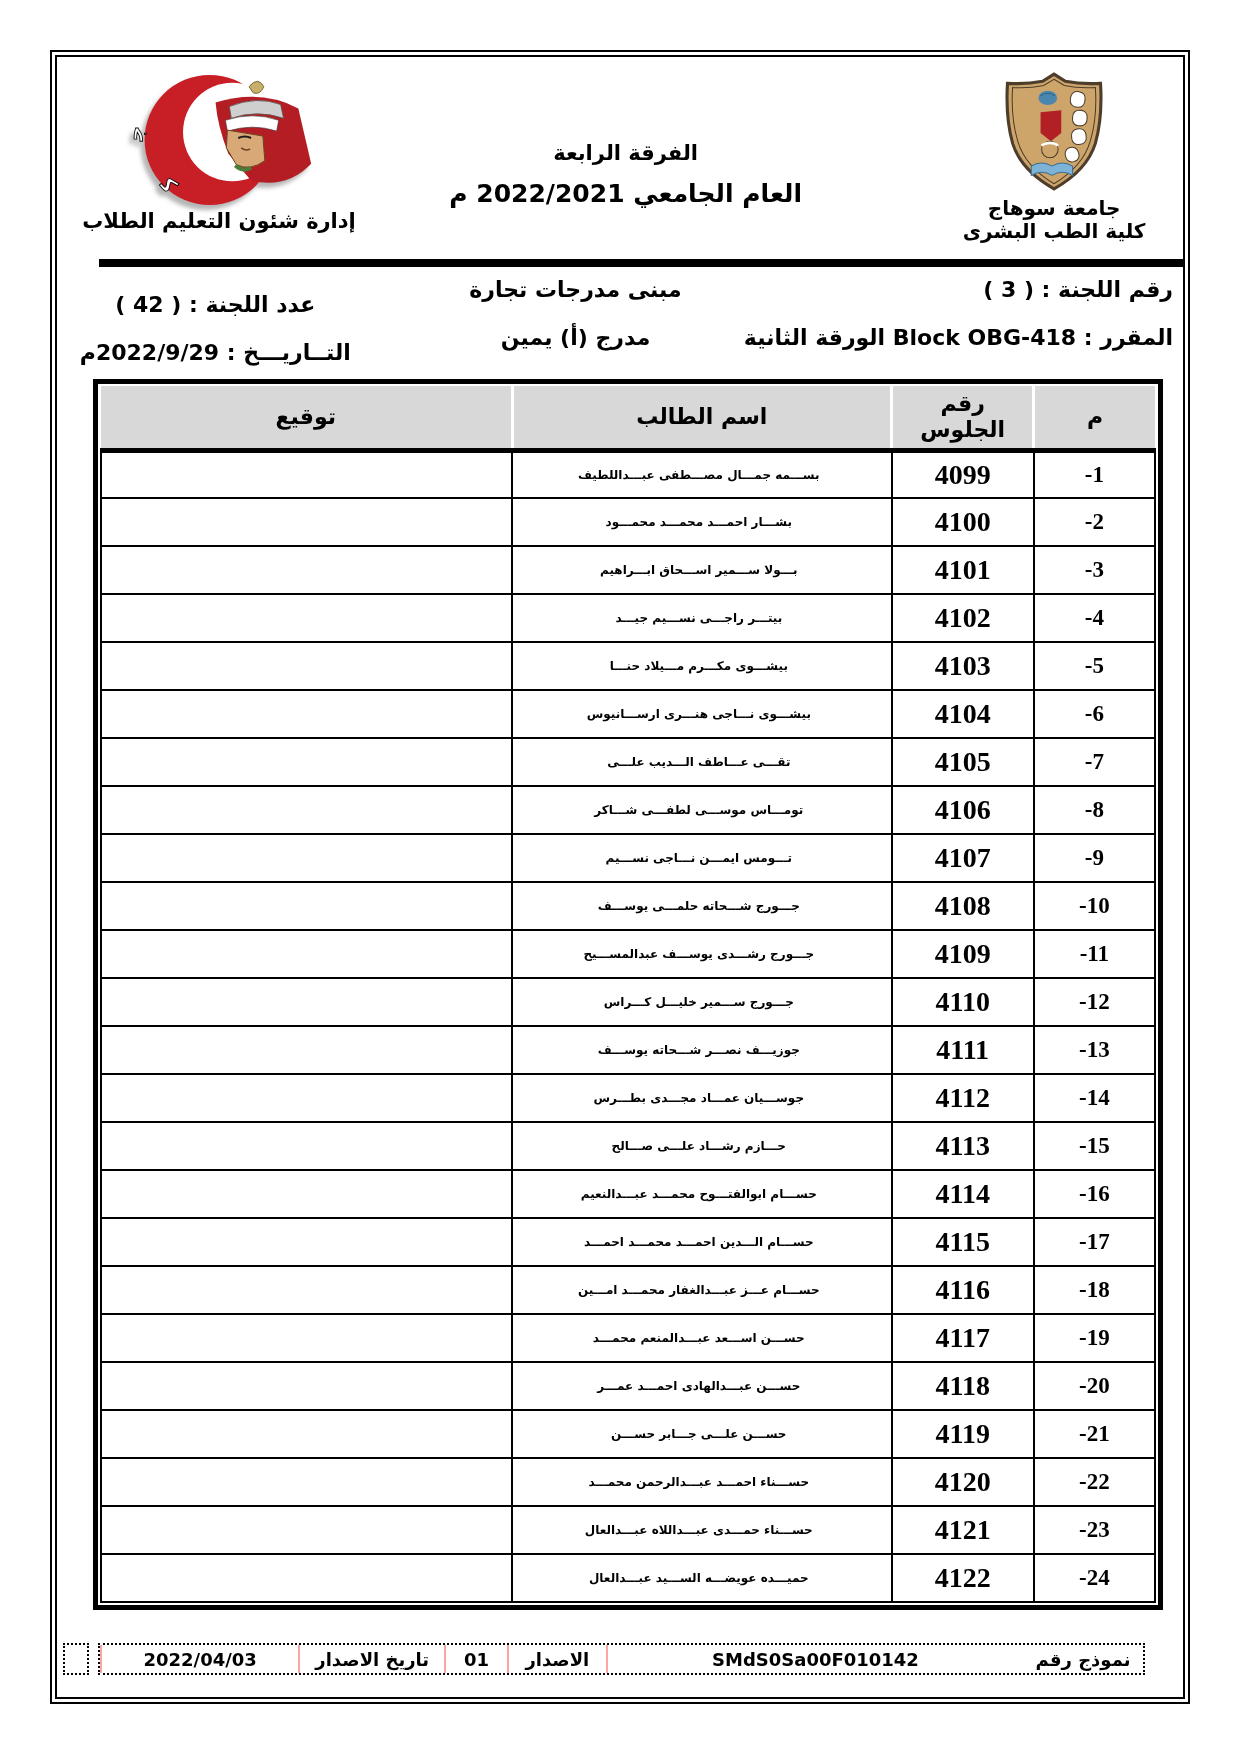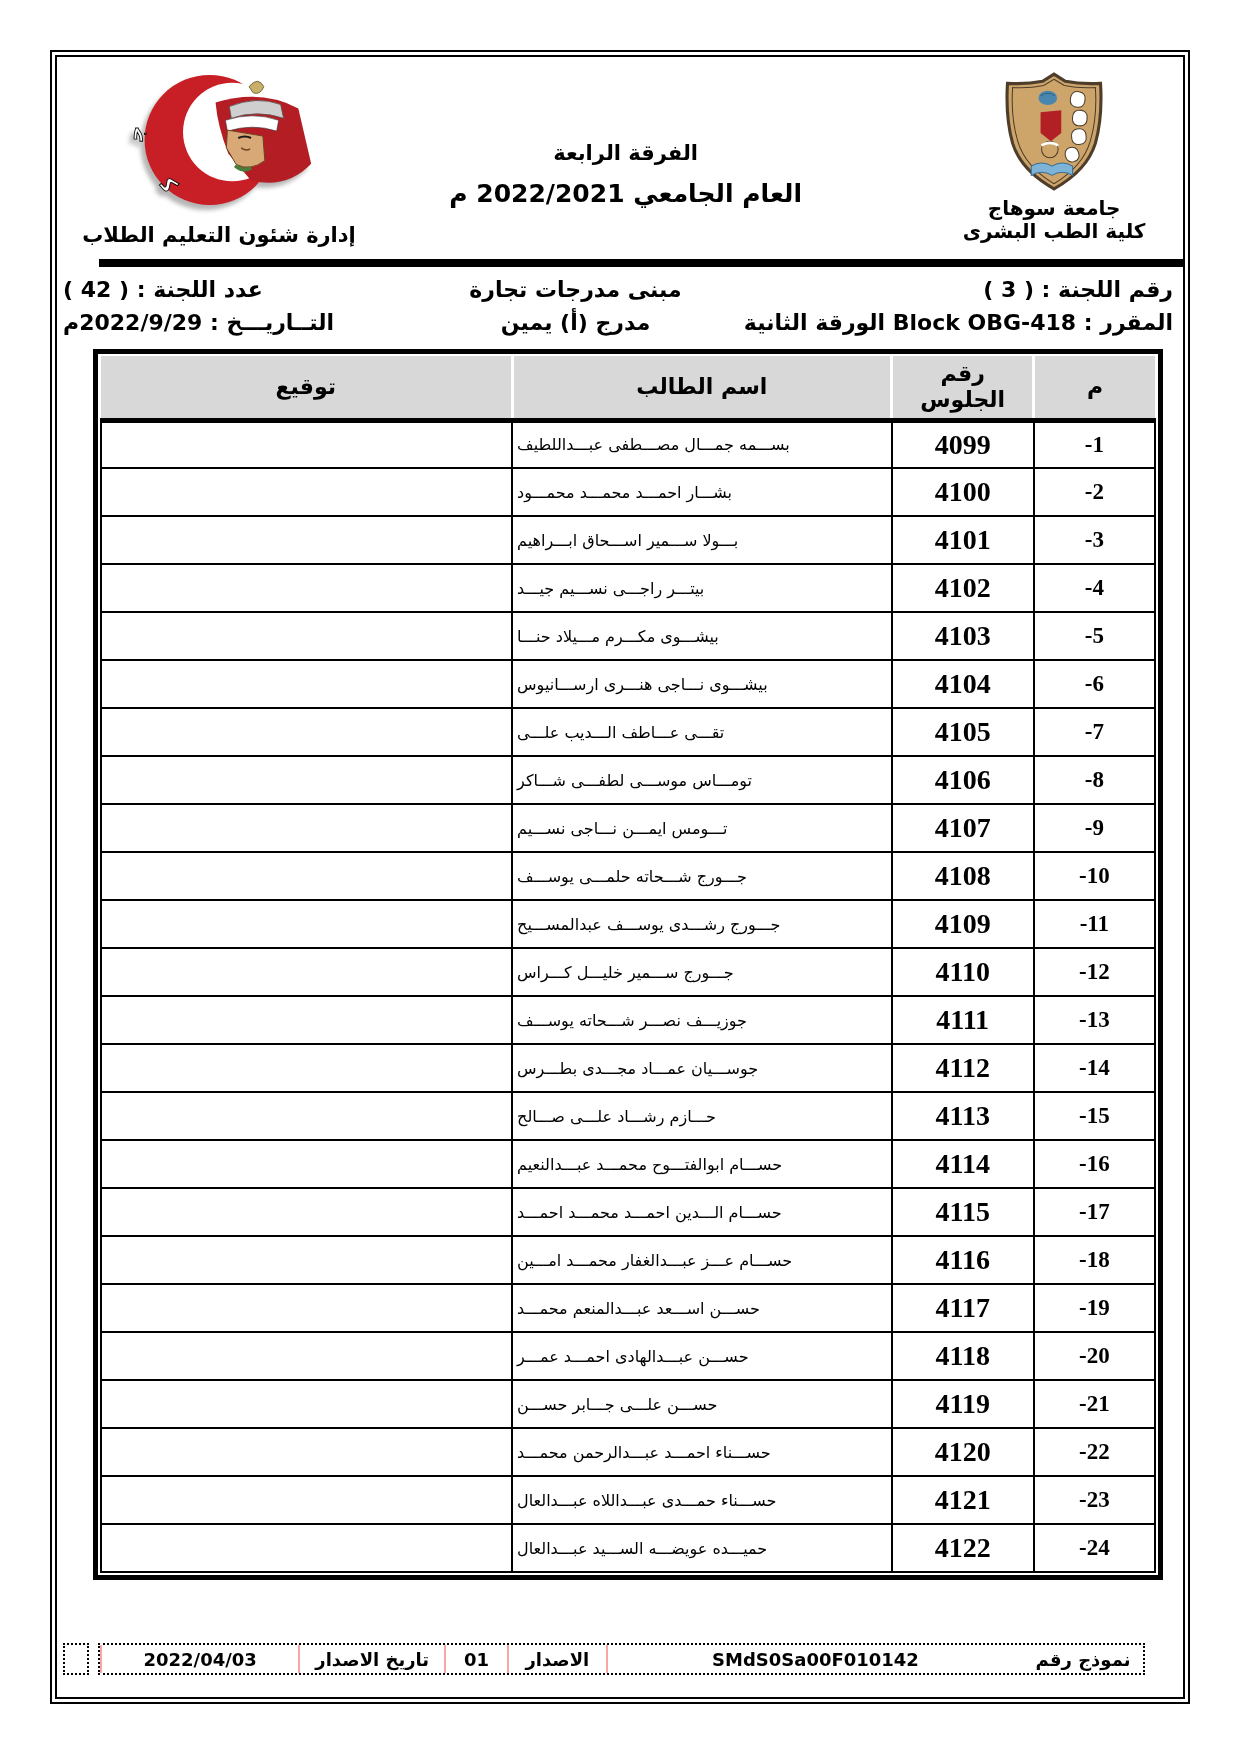--- a/index.html
+++ b/index.html
@@ -27,33 +27,33 @@
     padding: 12px 6px 0 6px; height: 198px;
   }
   .uni-block { width: 27%; text-align: center; padding-left: 55px; }
   .uni-block svg { display:block; margin: 2px auto 4px; }
   .uni-name, .uni-faculty { font-weight: bold; font-size: 20px; line-height: 1.15; }
   .title-block { width: 45%; text-align: center; padding-top: 72px; }
   .title-line1 { font-weight: bold; font-size: 21px; }
   .title-line2 { font-weight: bold; font-size: 25px; margin-top: 14px; }
   .dept-block { width: 28%; text-align: center; }
   .dept-block svg { display:block; margin: 0 auto; filter: drop-shadow(-4px 5px 2px rgba(120,120,120,.55)); }
-  .dept-name { font-weight: bold; font-size: 21px; margin-top: 16px; }
+  .dept-name { font-weight: bold; font-size: 21px; margin-top: 2px; }
   .separator { height: 8px; background: #000; margin: 4px 0 0 42px; }
   
   .committee {
     direction: rtl;
     display: grid; grid-template-columns: 40% 28% 32%;
     row-gap: 8px;
     padding: 10px 6px 14px 6px;
     font-weight: bold; font-size: 22px;
   }
   .c-right { text-align: right; padding-right: 4px; }
   .c-center { text-align: center; }
-  .c-left { text-align: left; padding-right: 52px; }
+  .c-left { text-align: center; padding-right: 52px; margin-top: 15px; }
   
   .table-frame {
     margin: 0 20px 0 36px;
     border: 5px solid #000;
     padding: 2px;
     background: #fff;
   }
   table.roster {
     width: 100%; border-collapse: collapse; direction: rtl;
     table-layout: fixed;
@@ -72,22 +72,22 @@
     overflow: hidden;
   }
   col.c-idx { width: 11.5%; } col.c-seat { width: 13.5%; }
   col.c-name { width: 36%; } col.c-sig { width: 39%; }
   td.idx { direction: ltr; text-align: center;
     font-family: "Liberation Serif", "DejaVu Serif", serif;
     font-weight: bold; font-size: 23px; }
   td.seat { direction: ltr; text-align: center;
     font-family: "Liberation Serif", "DejaVu Serif", serif;
     font-weight: bold; font-size: 28px; }
-  td.name { text-align: left; padding: 0 10px 0 4px;
-    font-weight: normal; font-size: 16px; white-space: nowrap; }
+  td.name { text-align: center; padding: 0 10px 0 4px;
+    font-weight: bold; font-size: 12px; white-space: nowrap; }
   .seat-head { width: 88px; margin: 0 auto; }
   
   .footer {
     position: absolute; bottom: 22px; left: 6px; right: 38px;
     display: flex; gap: 9px; align-items: stretch; height: 32px;
   }
   .footer-smallbox { width: 26px; border: 2px dotted #000; }
   .footer-bar {
     flex: 1; border: 2px dotted #000;
     display: flex; direction: rtl; align-items: stretch;

